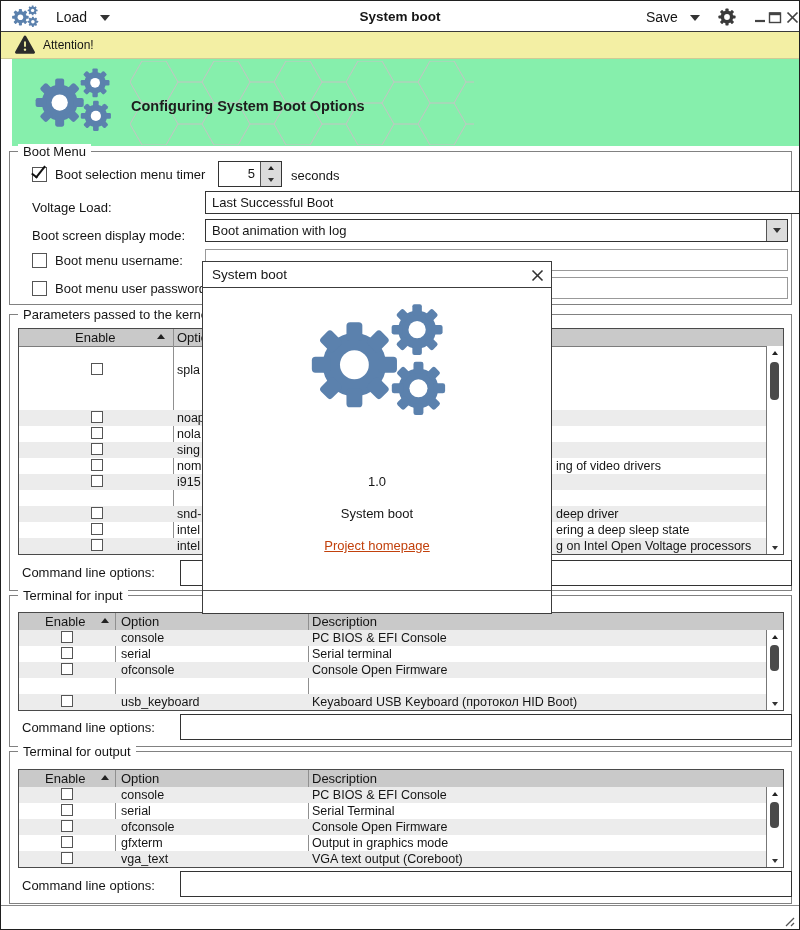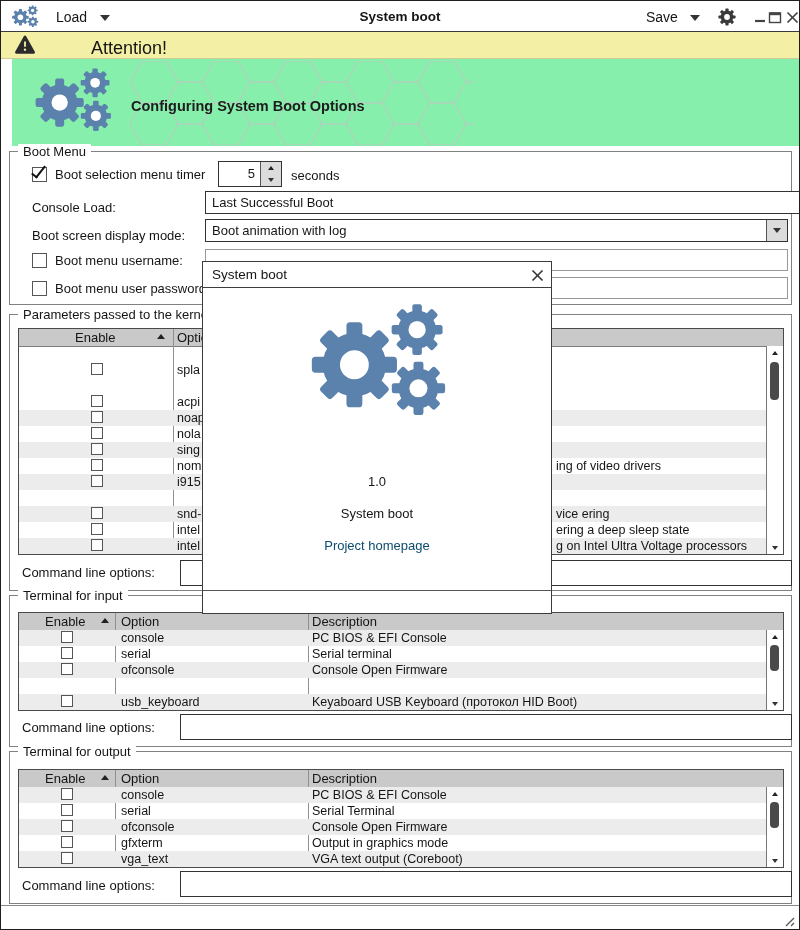--- a/index.html
+++ b/index.html
@@ -13,21 +13,21 @@
   .menu{position:absolute;top:6px;height:20px;cursor:default;}
   .menu span.mlabel{font-size:14px;vertical-align:middle;}
   .tri-down{display:inline-block;width:0;height:0;border-left:5px solid transparent;border-right:5px solid transparent;border-top:6px solid #333;}
   .tri-up{display:inline-block;width:0;height:0;border-left:4px solid transparent;border-right:4px solid transparent;border-bottom:5px solid #222;}
   .tri-down.sm{border-left-width:4px;border-right-width:4px;border-top-width:5px;}
   .tri-down.xs{border-left-width:3.5px;border-right-width:3.5px;border-top-width:4px;}
   .tri-up.xs{border-left-width:3.5px;border-right-width:3.5px;border-bottom-width:4px;}
   .iconbtn{position:absolute;top:8px;width:18px;height:16px;display:flex;align-items:center;justify-content:center;}
   
   .banner{position:absolute;left:0;top:31px;width:100%;height:26px;background:#f3efa4;border-bottom:1px solid #cfcb96;}
-  .banner span{position:absolute;left:42px;top:6px;font-size:18px;margin-left:48px;}
+  .banner span{position:absolute;left:42px;top:6px;font-size:12px;}
   
   .pagehead{position:absolute;left:11px;top:58px;width:100%;height:87px;background:#86efac;}
   .pagetitle{position:absolute;left:119px;top:39px;font-size:14.5px;font-weight:bold;color:#1d1d1d;white-space:nowrap;}
   
   .group{position:absolute;border:1px solid #818181;background:transparent;}
   .legend{position:absolute;top:-8px;left:8px;background:#fff;padding:0 5px;font-size:13px;white-space:nowrap;}
   
   .cb{position:absolute;width:13px;height:13px;border:1px solid #555;background:#fff;}
   .cb .mark{position:absolute;left:2px;top:-5px;width:5px;height:13px;border-right:2px solid #111;border-bottom:2px solid #111;transform:rotate(38deg);}
   .combo{position:absolute;height:23px;border:1px solid #333;background:#fff;box-sizing:border-box;}
@@ -51,21 +51,21 @@
   .colline{position:absolute;top:0;bottom:0;width:1px;background:#909090;}
   .vscroll{position:absolute;right:0;top:17px;bottom:0;width:16px;background:#fff;border-left:1px solid #777;}
   .varr{position:absolute;left:0;right:0;height:13px;display:flex;align-items:center;justify-content:center;}
   .vthumb{position:absolute;left:3px;width:9px;background:#4a4a4a;border-radius:4px;}
   
   .dialog{position:absolute;left:201px;top:260px;width:350px;height:353px;background:#fff;border:1px solid #3c3c3c;box-sizing:border-box;z-index:50;}
   .dlg-titlebar{position:absolute;left:0;top:0;right:0;height:25px;border-bottom:1px solid #3c3c3c;}
   .dlg-title{position:absolute;left:9px;top:5px;font-size:13.5px;}
   .dlg-close{position:absolute;right:7px;top:6px;width:14px;height:14px;display:flex;align-items:center;justify-content:center;cursor:default;}
   .dlg-text{position:absolute;left:0;right:0;text-align:center;font-size:13px;white-space:nowrap;}
-  .dlg-link{color:#0c4a6e;cursor:pointer;}
+  .dlg-link{color:#c2410c;text-decoration:underline;cursor:pointer;}
   .dlg-footer{position:absolute;left:0;right:0;bottom:0;height:22px;border-top:1px solid #555;}
   
   .statusbar{position:absolute;left:0;top:904px;width:100%;height:24px;background:#fff;border-top:1px solid #888;}
 </style>
 </head>
 <body>
 
 <svg width="0" height="0" style="position:absolute">
   <defs>
     <g id="gear">
@@ -162,21 +162,21 @@
         <div class="sb">
             <i class="tri-up xs"></i>
           </div>
         <div class="sb">
             <i class="tri-down xs"></i>
           </div>
       </div>
     </div>
     <span class="lbl" style="left:281px;top:16px">seconds</span>
 
-    <span class="lbl" style="left:22px;top:48px">Console Load:</span>
+    <span class="lbl" style="left:22px;top:48px">Voltage Load:</span>
     <div class="combo" style="left:195px;top:39px;width:660px">
       <span class="comboval">Last Successful Boot</span>
       <span class="combobtn">
           <i class="tri-down sm"></i>
         </span>
     </div>
 
     <span class="lbl" style="left:22px;top:76px">Boot screen display mode:</span>
     <div class="combo" style="left:195px;top:67px;width:583px">
       <span class="comboval">Boot animation with log</span>
@@ -204,25 +204,20 @@
         <span class="hcell" style="left:158px">Option</span>
         <span class="hcell" style="left:293px">Description</span>
       </div>
       <div class="colline" style="left:154px"></div>
 
       <div class="row" style="top:33px">
           <span class="rowcb" style="left:72px"></span>
           <span class="cell" style="left:158px">spla</span>
           <span class="cell" style="left:537px"></span>
         </div>
-      <div class="row" style="top:65px">
-          <span class="rowcb" style="left:72px"></span>
-          <span class="cell" style="left:158px">acpi</span>
-          <span class="cell" style="left:537px"></span>
-        </div>
       <div class="row alt" style="top:81px">
           <span class="rowcb" style="left:72px"></span>
           <span class="cell" style="left:158px">noap</span>
           <span class="cell" style="left:537px"></span>
         </div>
       <div class="row" style="top:97px">
           <span class="rowcb" style="left:72px"></span>
           <span class="cell" style="left:158px">nola</span>
           <span class="cell" style="left:537px"></span>
         </div>
@@ -237,31 +232,31 @@
           <span class="cell" style="left:537px">ing of video drivers</span>
         </div>
       <div class="row alt" style="top:145px">
           <span class="rowcb" style="left:72px"></span>
           <span class="cell" style="left:158px">i915</span>
           <span class="cell" style="left:537px"></span>
         </div>
       <div class="row alt" style="top:177px">
           <span class="rowcb" style="left:72px"></span>
           <span class="cell" style="left:158px">snd-</span>
-          <span class="cell" style="left:537px">vice ering</span>
+          <span class="cell" style="left:537px">deep driver</span>
         </div>
       <div class="row" style="top:193px">
           <span class="rowcb" style="left:72px"></span>
           <span class="cell" style="left:158px">intel</span>
           <span class="cell" style="left:537px">ering a deep sleep state</span>
         </div>
       <div class="row alt" style="top:209px">
           <span class="rowcb" style="left:72px"></span>
           <span class="cell" style="left:158px">intel</span>
-          <span class="cell" style="left:537px">g on Intel Ultra Voltage processors</span>
+          <span class="cell" style="left:537px">g on Intel Open Voltage processors</span>
         </div>
 
       <div class="vscroll">
         <div class="varr" style="top:0">
             <i class="tri-up xs"></i>
           </div>
         <div class="vthumb" style="top:16px;height:38px"></div>
         <div class="varr" style="bottom:0">
             <i class="tri-down xs"></i>
           </div>

